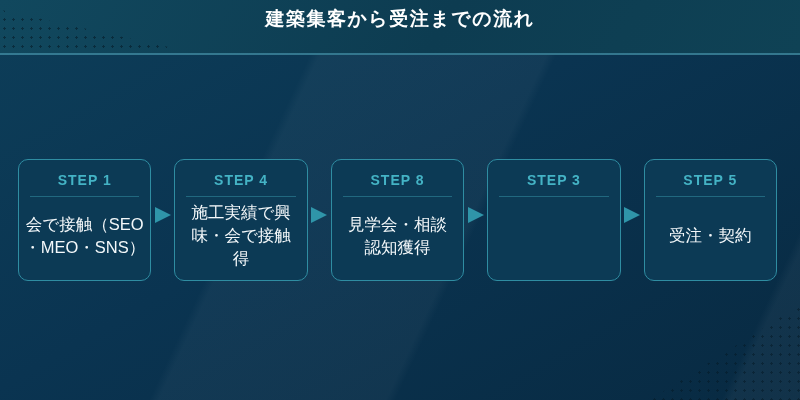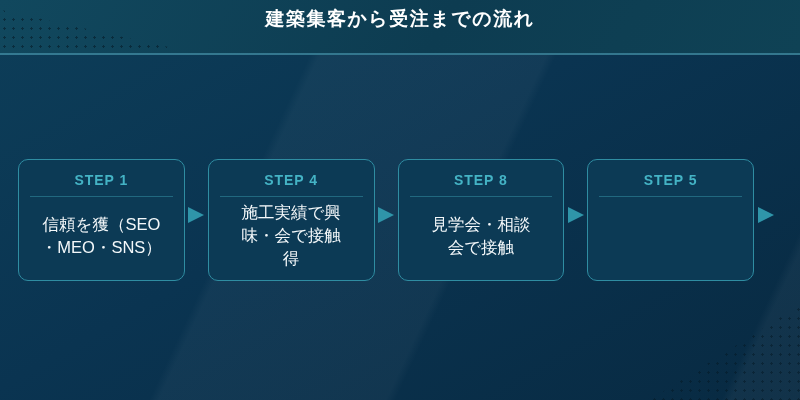--- a/index.html
+++ b/index.html
@@ -117,45 +117,52 @@
   <div class="header">
     <h1 class="title">建築集客から受注までの流れ</h1>
     <div class="dots dots-tl"></div>
   </div>
 
   <div class="flow">
   <div class="step">
     <div class="step-label">STEP 1</div>
     <div class="step-divider"></div>
     <div class="step-body">
-      <div class="step-text">信頼を獲（SEO
+      <div class="step-text">会で接触（SEO
 ・MEO・SNS）</div>
     </div>
   </div>
 <div class="arrow"></div>
   <div class="step">
     <div class="step-label">STEP 4</div>
     <div class="step-divider"></div>
     <div class="step-body">
       <div class="step-text">施工実績で興
 味・会で接触
 得</div>
     </div>
   </div>
 <div class="arrow"></div>
   <div class="step">
     <div class="step-label">STEP 8</div>
     <div class="step-divider"></div>
     <div class="step-body">
       <div class="step-text">見学会・相談
-会で接触</div>
+認知獲得</div>
     </div>
+  </div>
+<div class="arrow"></div>
+  <div class="step">
+    <div class="step-label">STEP 3</div>
+    <div class="step-divider"></div>
   </div>
 <div class="arrow"></div>
   <div class="step">
     <div class="step-label">STEP 5</div>
     <div class="step-divider"></div>
+    <div class="step-body">
+      <div class="step-text">受注・契約</div>
+    </div>
   </div>
-<div class="arrow"></div>
 </div>
 
   <div class="dots dots-br"></div>
 </div>
 
 </body></html>

